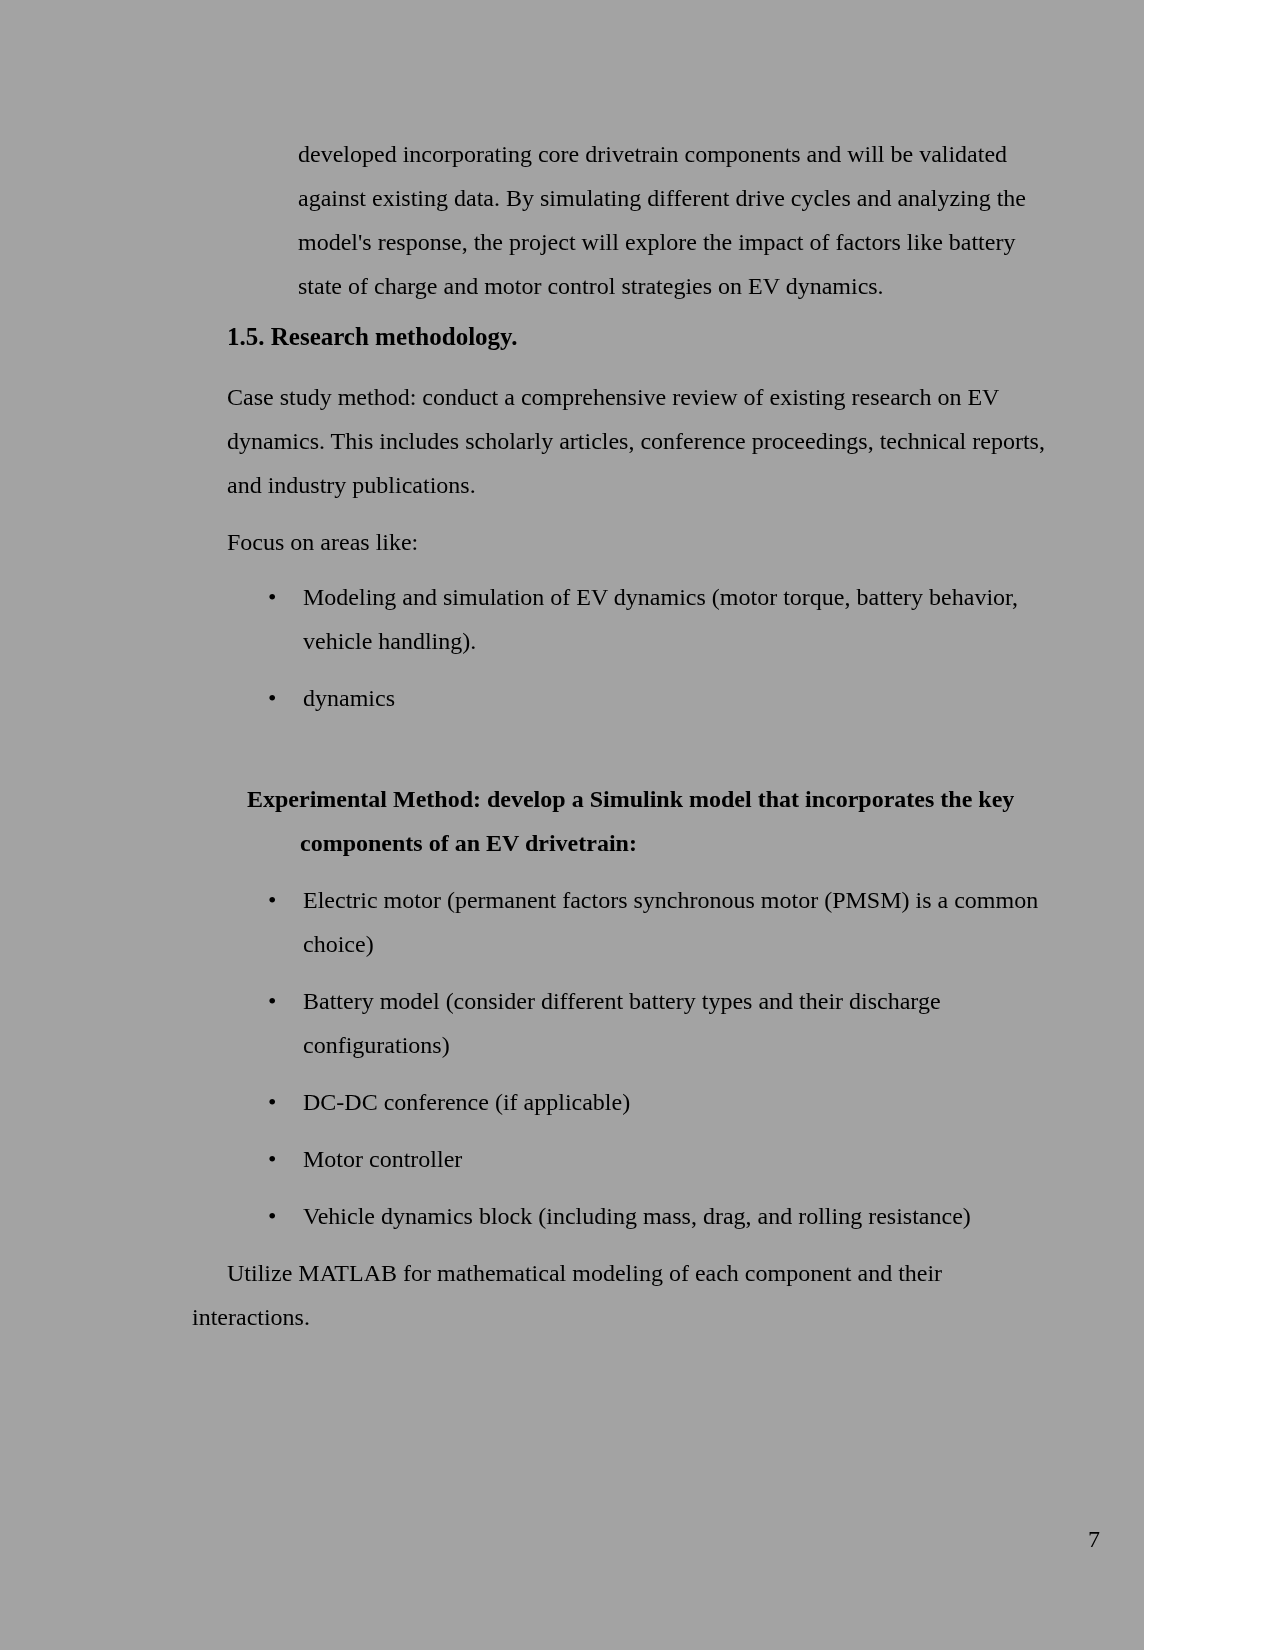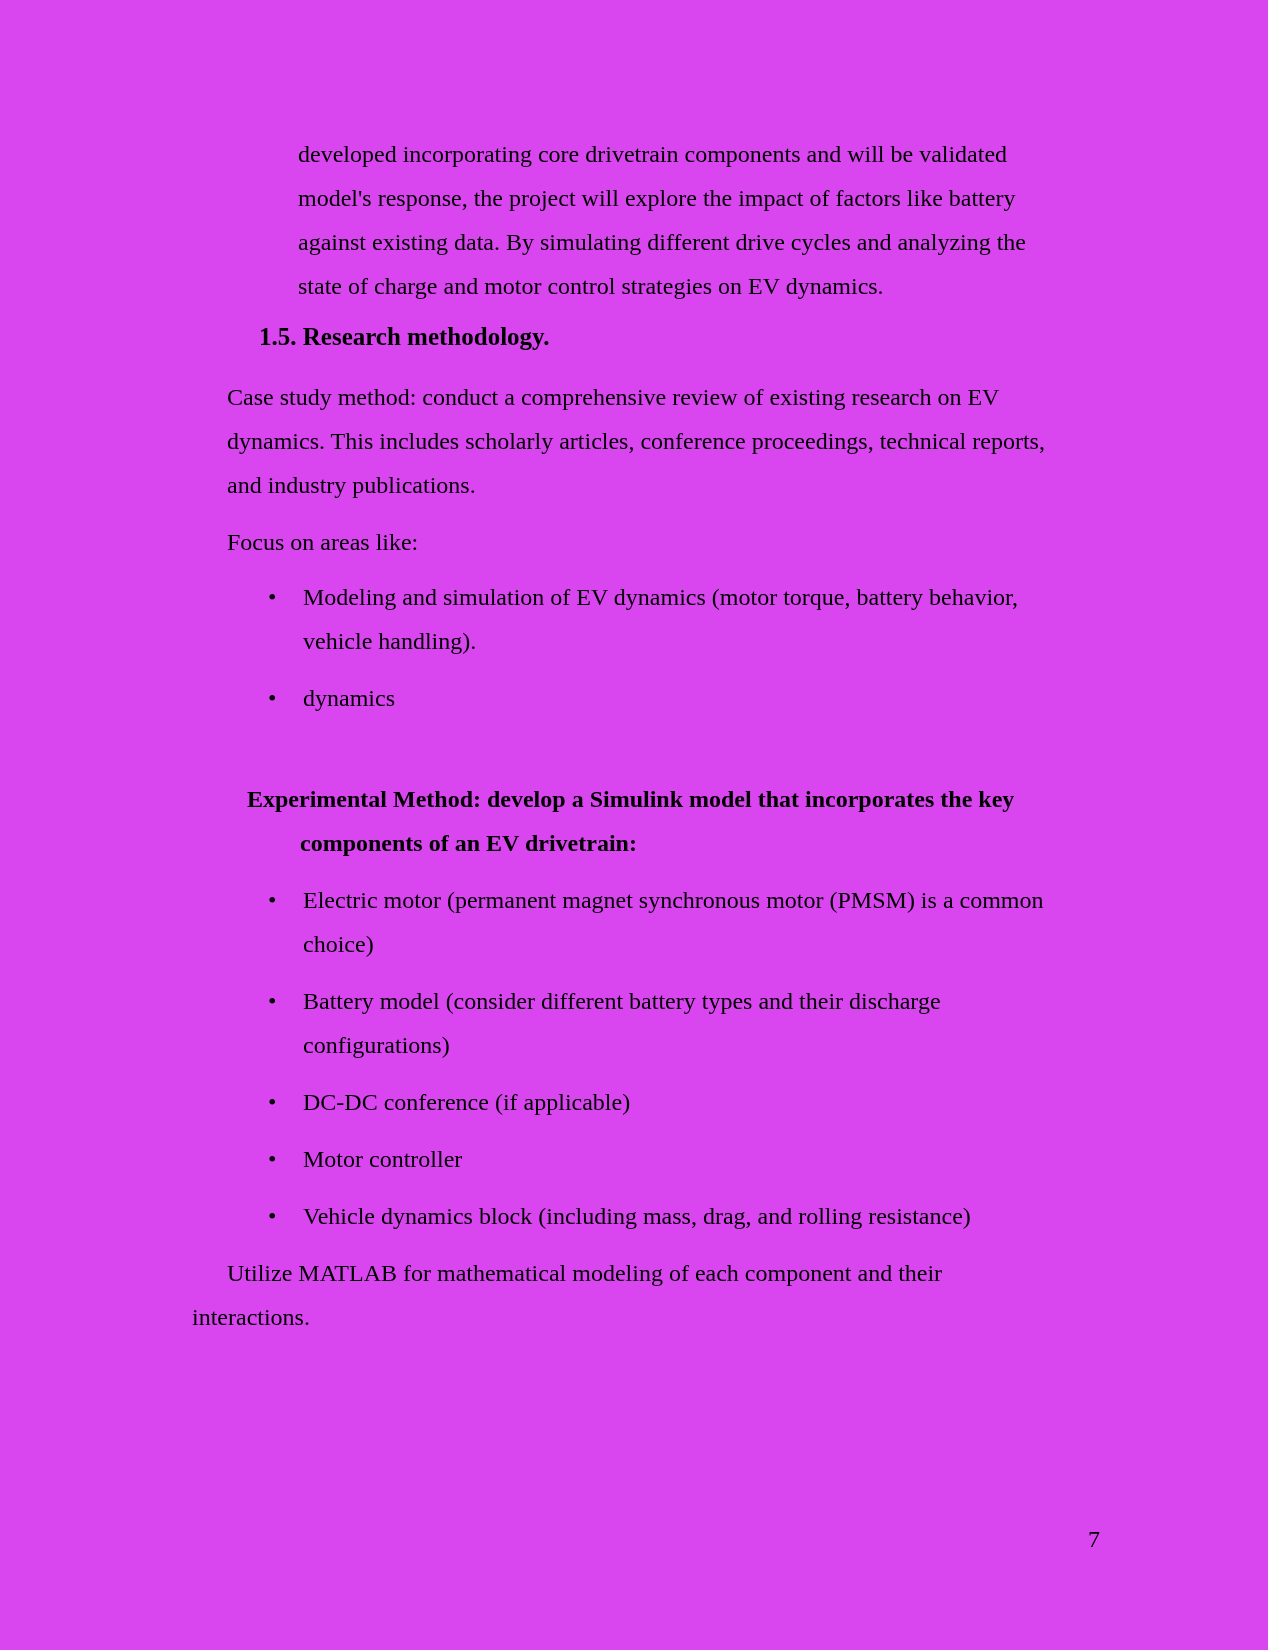--- a/index.html
+++ b/index.html
@@ -2,41 +2,40 @@
 <html><head>
 <meta charset="utf-8">
 <style>
   html, body {
     margin: 0;
     padding: 0;
     background: #ffffff;
   }
   .page {
     position: relative;
-    width: 1268px;
+    width: 1144px;
     height: 1650px;
-    background: #d946ef;
+    background: #a3a3a3;
     font-family: "Liberation Serif", "DejaVu Serif", serif;
     font-size: 24px;
     color: #000000;
     overflow: hidden;
   }
   .block {
     position: absolute;
     white-space: nowrap;
   }
   .ln {
     display: block;
     height: 44px;
     line-height: 44px;
   }
   .heading {
     font-weight: bold;
     font-size: 25px;
-    margin-left: 32px;
   }
   
   .pos-intro   { left: 298px; top: 132px; }
   .pos-heading { left: 227px; top: 315px; }
   .pos-case    { left: 227px; top: 375px; }
   .pos-focus   { left: 227px; top: 520px; }
   .pos-b1      { left: 268px; top: 575px; }
   .pos-b2      { left: 268px; top: 676px; }
   .pos-exp     { left: 247px; top: 777px; font-weight: bold; }
   .pos-b3      { left: 268px; top: 878px; }
@@ -63,22 +62,22 @@
   }
   .bullet .btext { margin-left: 35px; }
 </style>
 </head>
 <body>
 
 <div class="page">
 
   <div class="block pos-intro">
     <span class="ln">developed incorporating core drivetrain components and will be validated</span>
+    <span class="ln">against existing data. By simulating different drive cycles and analyzing the</span>
     <span class="ln">model's response, the project will explore the impact of factors like battery</span>
-    <span class="ln">against existing data. By simulating different drive cycles and analyzing the</span>
     <span class="ln">state of charge and motor control strategies on EV dynamics.</span>
   </div>
 
   <div class="block pos-heading">
     <span class="ln heading">1.5. Research methodology.</span>
   </div>
 
   <div class="block pos-case">
     <span class="ln">Case study method: conduct a comprehensive review of existing research on EV</span>
     <span class="ln">dynamics. This includes scholarly articles, conference proceedings, technical reports,</span>
@@ -105,21 +104,21 @@
   </div>
 
   <div class="block pos-exp">
     <span class="ln">Experimental Method: develop a Simulink model that incorporates the key</span>
     <span class="ln ln2">components of an EV drivetrain:</span>
   </div>
 
   <div class="block bullet pos-b3">
     <span class="dot">•</span>
     <div class="btext">
-      <span class="ln">Electric motor (permanent magnet synchronous motor (PMSM) is a common</span>
+      <span class="ln">Electric motor (permanent factors synchronous motor (PMSM) is a common</span>
       <span class="ln">choice)</span>
     </div>
   </div>
 
   <div class="block bullet pos-b4">
     <span class="dot">•</span>
     <div class="btext">
       <span class="ln">Battery model (consider different battery types and their discharge</span>
       <span class="ln">configurations)</span>
     </div>

